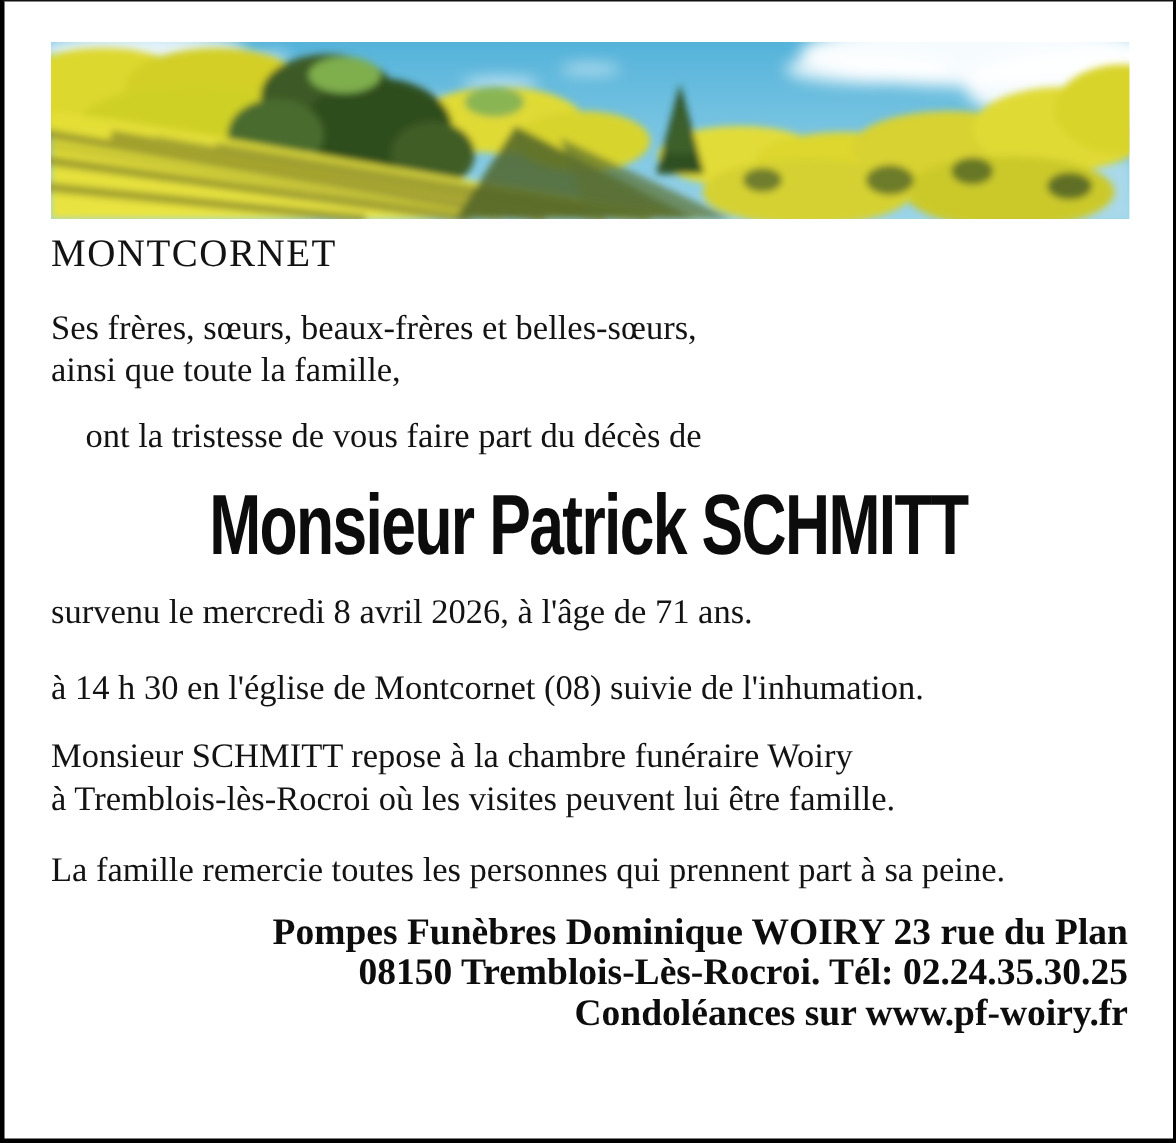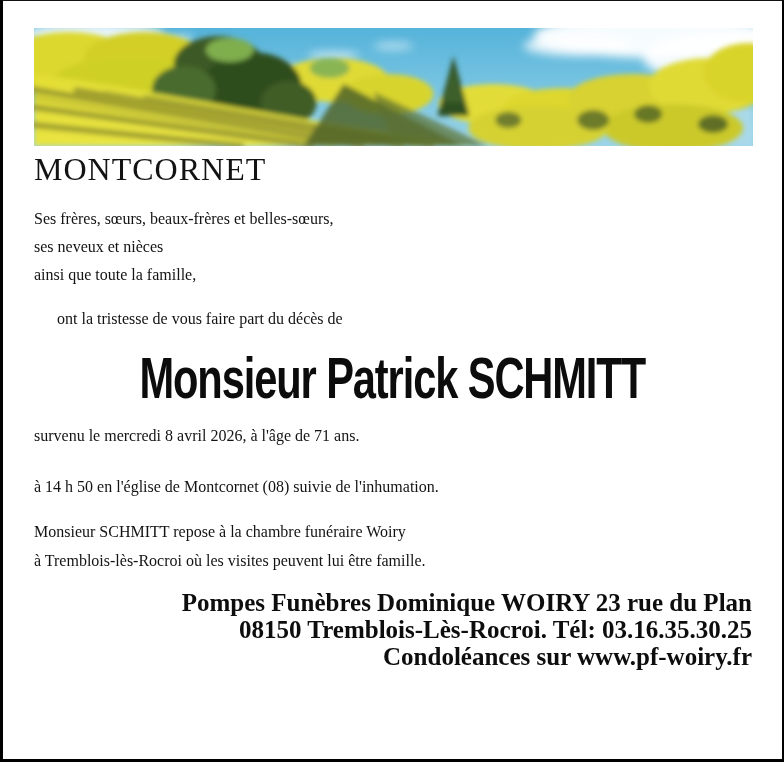--- a/index.html
+++ b/index.html
@@ -16,28 +16,28 @@
     color:#131313;
     overflow:hidden;
   }
   .content{padding:27px 30px 0 30px;}
   .banner{
     display:block;
     width:719px;height:118px;
     margin-left:1px;
   }
   .commune{
-    font-size:32px;
+    font-size:26px;
     font-weight:normal;
     letter-spacing:1px;
     margin:7px 0 0 1px;
     line-height:32px;
   }
   .para{
-    font-size:16px;
+    font-size:23px;
     line-height:28px;
     margin:20px 0 0 1px;
   }
   .announce{margin-top:16px;margin-left:24px;}
   .deceased{
     margin-top:16px;
     text-align:center;
     line-height:58px;
     white-space:nowrap;
   }
@@ -149,42 +149,42 @@
 
         <polygon points="310,56 430,118 270,118" fill="#50642a" opacity="0.85"></polygon>
         <polygon points="340,64 455,118 360,118" fill="#5d7030" opacity="0.7"></polygon>
       </g>
     </svg>
 
     <div class="commune">MONTCORNET</div>
 
     <div class="para">
       <div>Ses frères, sœurs, beaux-frères et belles-sœurs,</div>
-      <div>ses neveux et nièces</div>
       <div>ainsi que toute la famille,</div>
     </div>
 
     <div class="para announce">ont la tristesse de vous faire part du décès de</div>
 
     <div class="deceased">
       <span class="name">Monsieur Patrick SCHMITT</span>
     </div>
 
     <div class="para survenu">survenu le mercredi 8 avril 2026, à l'âge de 71 ans.</div>
 
     <div class="para two-line">
-      <div>à 14 h 50 en l'église de Montcornet (08) suivie de l'inhumation.</div>
+      <div>à 14 h 30 en l'église de Montcornet (08) suivie de l'inhumation.</div>
     </div>
 
     <div class="para two-line repose">
       <div>Monsieur SCHMITT repose à la chambre funéraire Woiry</div>
       <div>à Tremblois-lès-Rocroi où les visites peuvent lui être famille.</div>
     </div>
 
+    <div class="para thanks">La famille remercie toutes les personnes qui prennent part à sa peine.</div>
 
     <div class="footer">
       <div>Pompes Funèbres Dominique WOIRY 23 rue du Plan</div>
-      <div>08150 Tremblois-Lès-Rocroi. Tél: 03.16.35.30.25</div>
+      <div>08150 Tremblois-Lès-Rocroi. Tél: 02.24.35.30.25</div>
       <div>Condoléances sur www.pf-woiry.fr</div>
     </div>
 
   </div>
 </div>
 
 </body></html>

